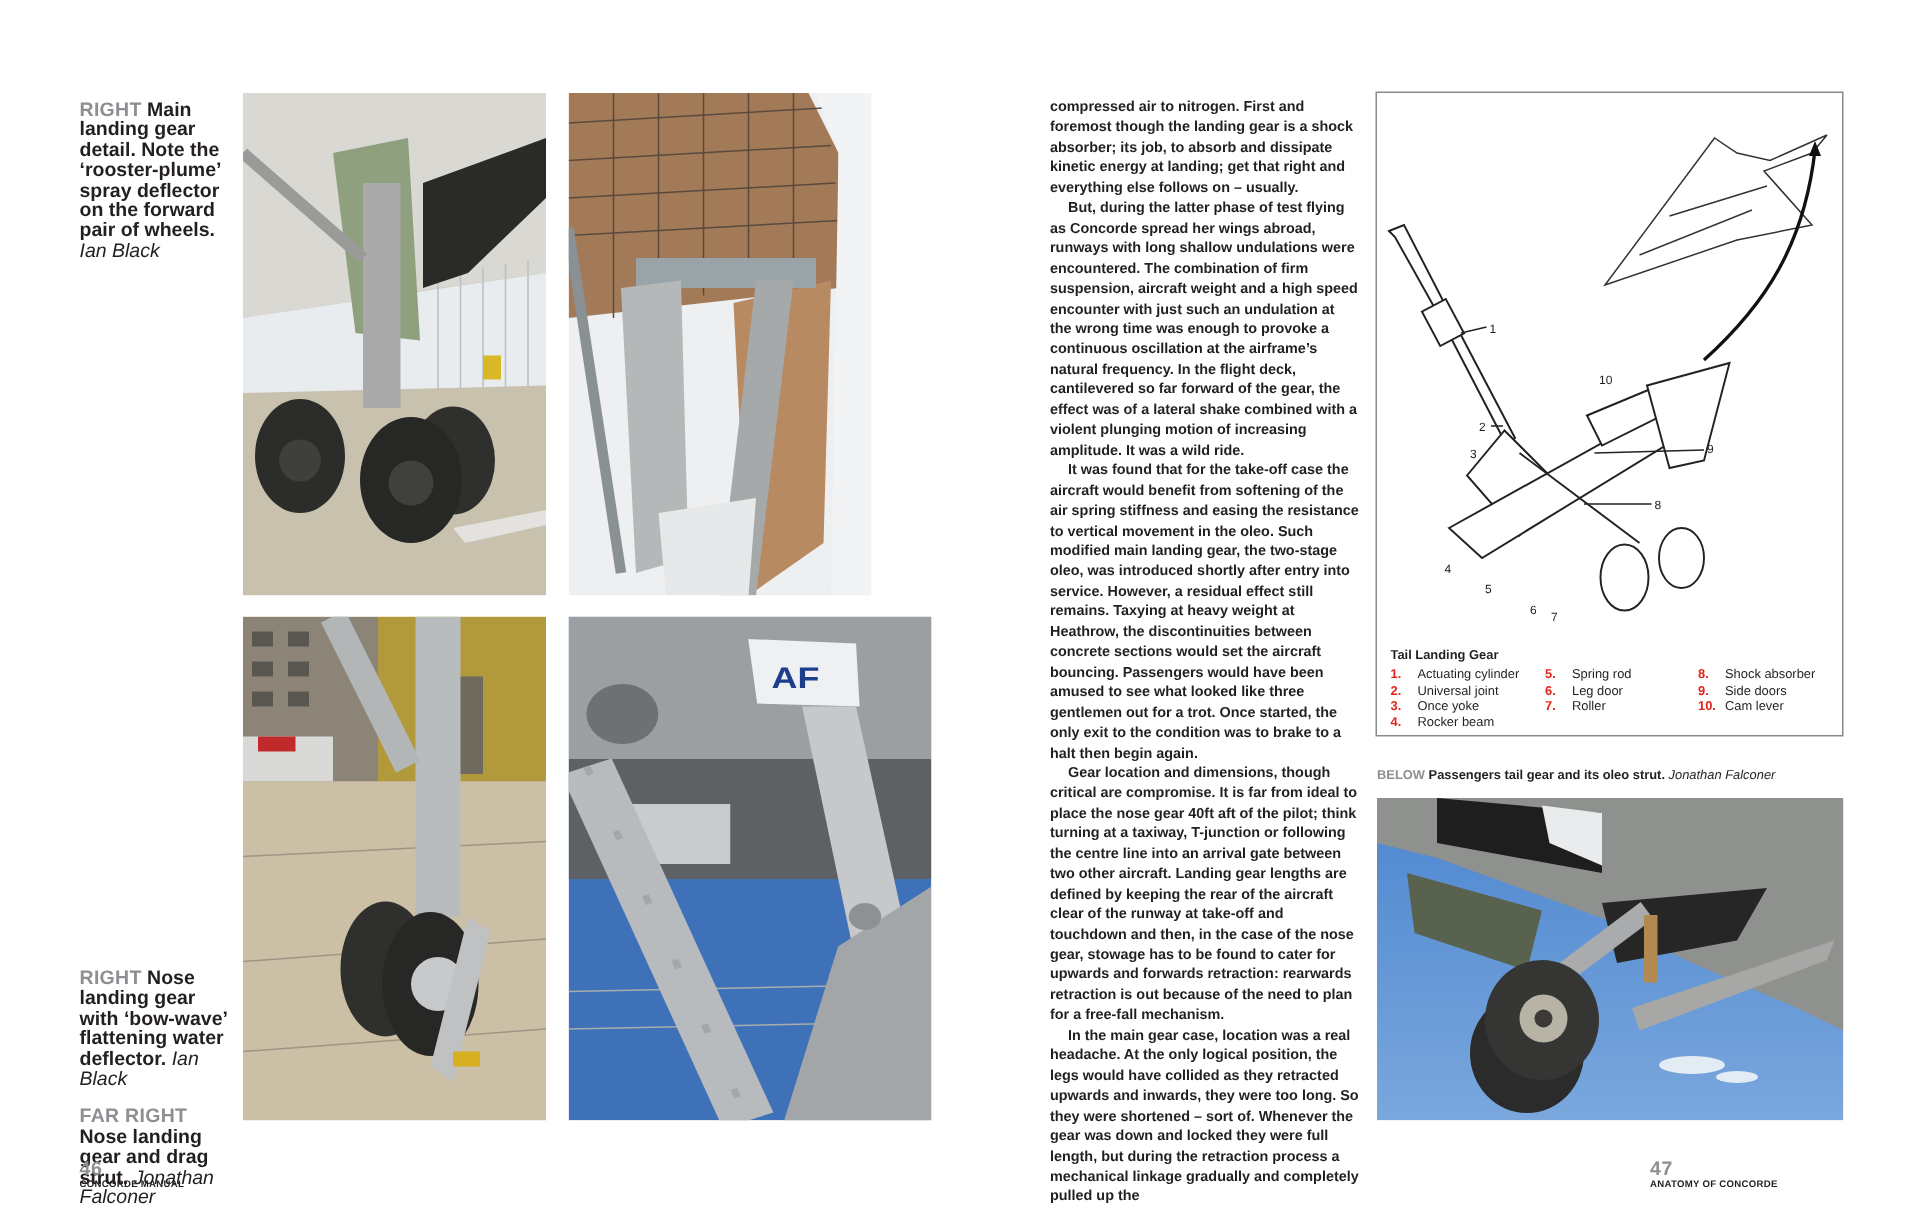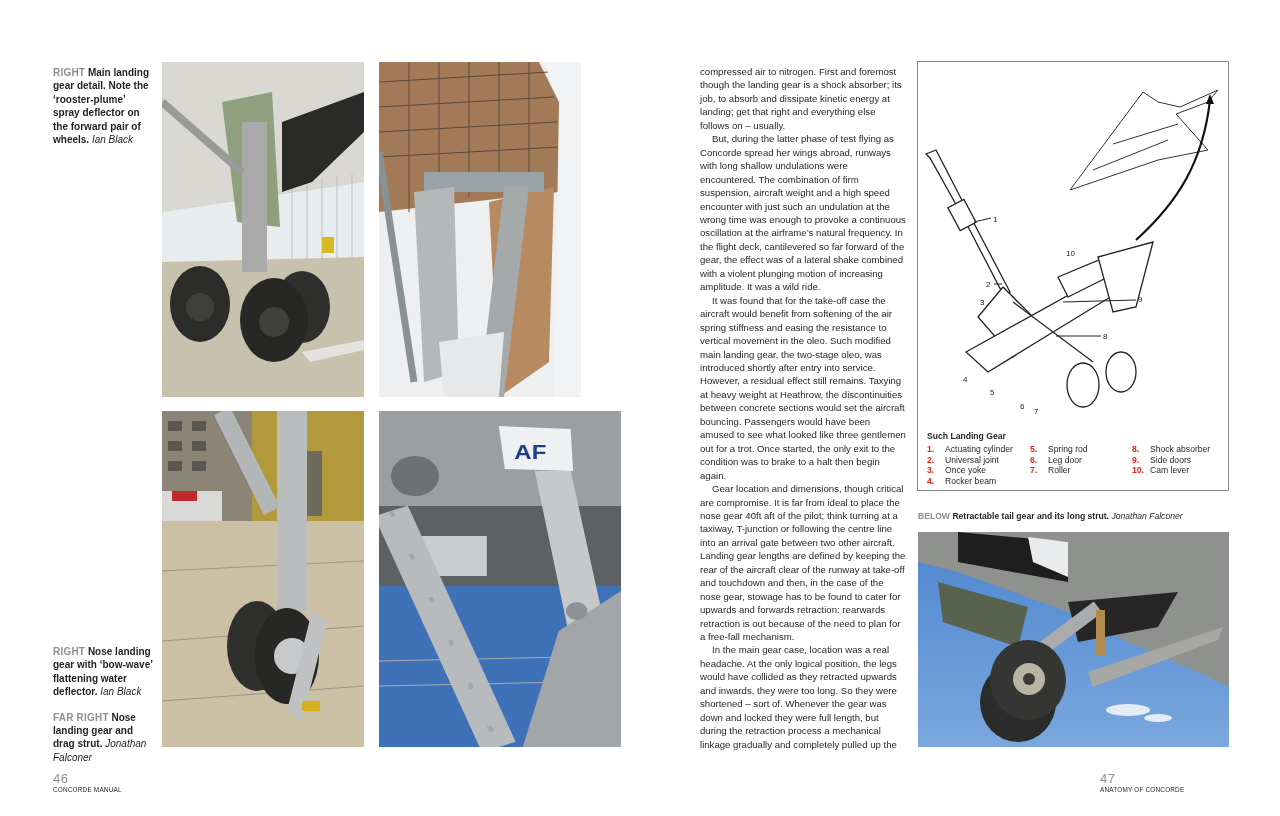--- a/index.html
+++ b/index.html
@@ -1,18 +1,18 @@
 <!DOCTYPE html>
 <html><head>
 <meta charset="utf-8">
 <style>
   html,body{margin:0;padding:0;background:#fff;}
   body{width:1280px;height:816px;position:relative;overflow:hidden;font-family:"Liberation Sans",sans-serif;color:#231f20;}
-  .abs{position:absolute;}
-  .caption{font-size:10px;line-height:13.4px;font-weight:bold;color:#231f20;width:100px;}
+  .abs{position:absolute;font-weight:bold;}
+  .caption{font-size:13px;line-height:13.4px;font-weight:bold;color:#231f20;width:100px;}
   .caption .lead{color:#8d8f92;font-weight:bold;letter-spacing:0.2px;}
   .caption .credit{font-weight:normal;font-style:italic;}
   .caption p{margin:0 0 12px 0;}
   .photo{position:absolute;overflow:hidden;}
   .photo svg{display:block;width:100%;height:100%;}
   .body-text{font-size:9.6px;line-height:13.45px;color:#231f20;width:206px;}
   .body-text p{margin:0;}
   .body-text p.indent{text-indent:12px;}
   .folio-num{font-size:13px;color:#8d8f92;letter-spacing:0.5px;}
   .folio-label{font-size:6.4px;color:#231f20;letter-spacing:0.2px;}
@@ -206,21 +206,21 @@
         <text x="102" y="347">6</text>
         <text x="116" y="352">7</text>
         <text x="185" y="277">8</text>
           <line x1="138" y1="274" x2="183" y2="274" stroke="#222"></line>
         <text x="148" y="194">10</text>
         <text x="220" y="240">9</text>
           <line x1="145" y1="240" x2="218" y2="238" stroke="#222"></line>
       </g>
     </svg>
 
-    <div class="abs key-title" style="left:9px;top:369px;">Such Landing Gear</div>
+    <div class="abs key-title" style="left:9px;top:369px;">Tail Landing Gear</div>
 
     <div class="key-col key" style="left:9px;top:382px;">
       <div><span class="num">1.</span><span>Actuating cylinder</span></div>
       <div><span class="num">2.</span><span>Universal joint</span></div>
       <div><span class="num">3.</span><span>Once yoke</span></div>
       <div><span class="num">4.</span><span>Rocker beam</span></div>
     </div>
     <div class="key-col key" style="left:112px;top:382px;">
       <div><span class="num">5.</span><span>Spring rod</span></div>
       <div><span class="num">6.</span><span>Leg door</span></div>
@@ -228,21 +228,21 @@
     </div>
     <div class="key-col key" style="left:214px;top:382px;">
       <div><span class="num">8.</span><span>Shock absorber</span></div>
       <div><span class="num">9.</span><span>Side doors</span></div>
       <div><span class="num">10.</span><span>Cam lever</span></div>
     </div>
   </div>
 
   <div class="abs below-caption" style="left:918px;top:511px;">
     <span class="lead">BELOW</span>
-    <span>Retractable tail gear and its long strut.</span>
+    <span>Passengers tail gear and its oleo strut.</span>
     <span class="credit">Jonathan Falconer</span>
   </div>
 
   <div class="photo" style="left:918px;top:532px;width:311px;height:215px;">
     <svg viewBox="0 0 311 215" preserveAspectRatio="none">
       <defs>
         <linearGradient id="sky" x1="0" y1="0" x2="0" y2="1">
           <stop offset="0" stop-color="#4d86cf"></stop>
             <stop offset="1" stop-color="#7aa7dd"></stop>
         </linearGradient>

